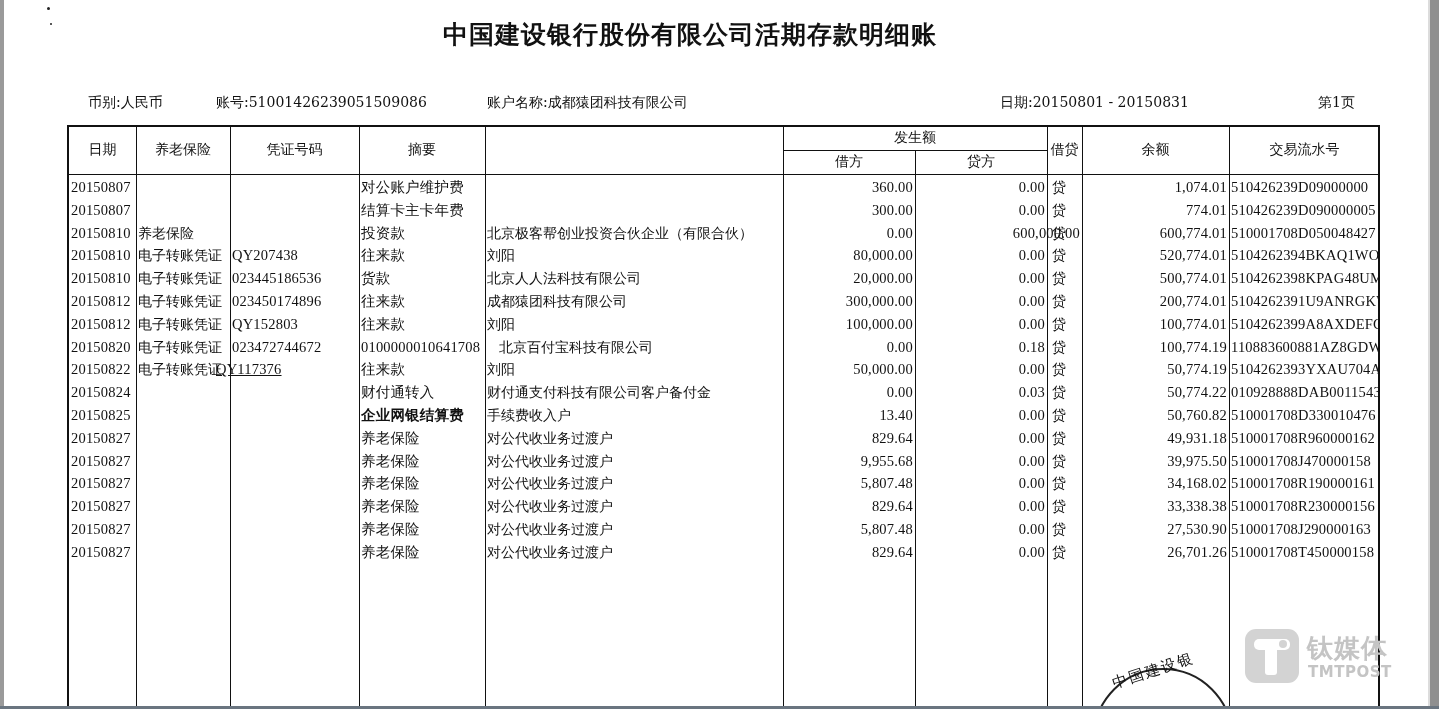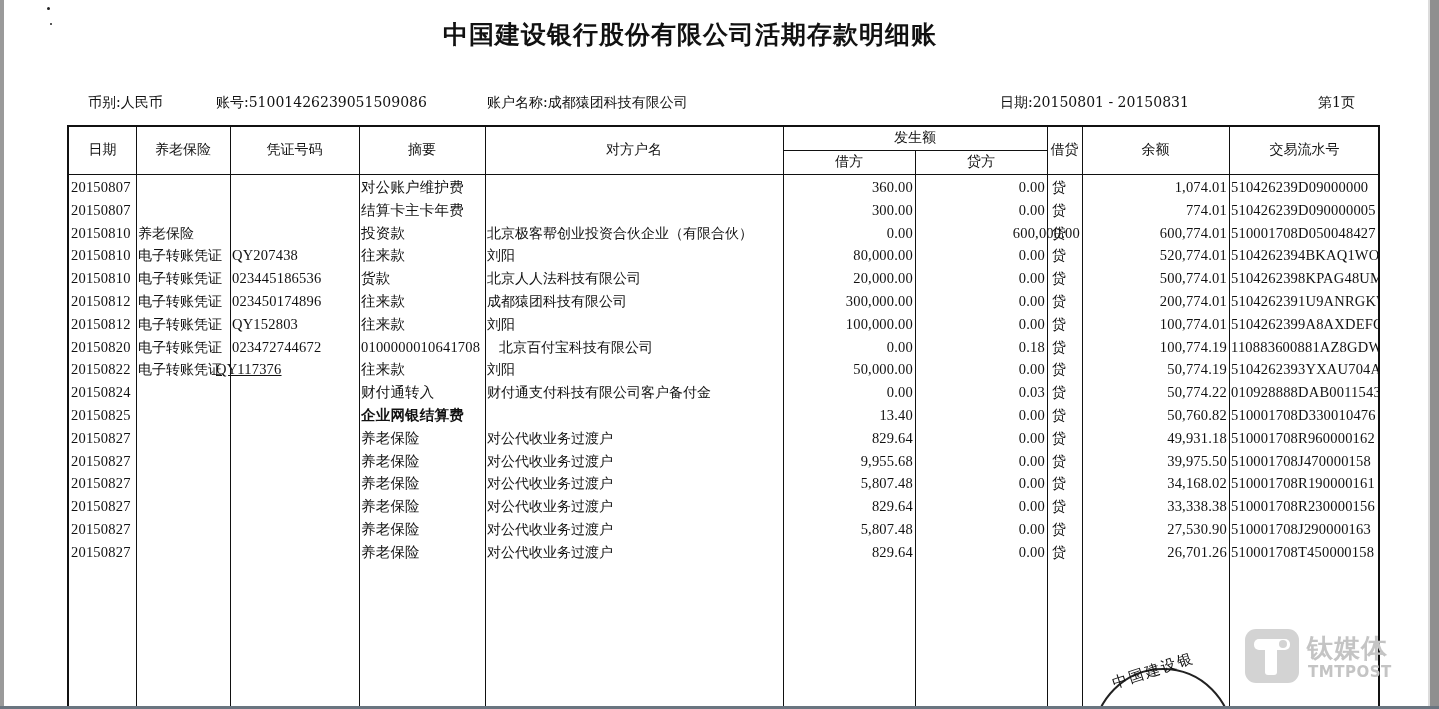--- a/index.html
+++ b/index.html
@@ -80,21 +80,20 @@
   <div class="vline" style="left:1013px;"></div>
   <div class="vline" style="left:1160px;"></div>
 
   <div class="hline" style="top:47px;"></div>
   <div class="hline" style="top:23px;left:714px;width:264px;"></div>
 
   <div class="hdr" style="left:0;width:67px;top:14px;">日期</div>
   <div class="hdr" style="left:67px;width:94px;top:14px;">养老保险</div>
   <div class="hdr" style="left:161px;width:129px;top:14px;">凭证号码</div>
   <div class="hdr" style="left:290px;width:126px;top:14px;">摘要</div>
-  <div class="hdr" style="left:416px;width:298px;top:14px;">对方户名</div>
   <div class="hdr" style="left:714px;width:264px;top:2px;">发生额</div>
   <div class="hdr" style="left:714px;width:132px;top:26px;">借方</div>
   <div class="hdr" style="left:846px;width:132px;top:26px;">贷方</div>
   <div class="hdr" style="left:978px;width:35px;top:14px;">借贷</div>
   <div class="hdr" style="left:1013px;width:147px;top:14px;">余额</div>
   <div class="hdr" style="left:1160px;width:151px;top:14px;">交易流水号</div>
 
   <div id="rows">
       <div class="row" style="top: 49px;">
         <div class="cell mono" style="left: 2px; width: 64px;">20150807</div>
@@ -214,20 +213,21 @@
         <div class="cell num mono" style="left: 848px; width: 128px;">0.03</div>
         <div class="cell " style="left: 983px; width: 28px;">贷</div>
         <div class="cell num mono" style="left: 1015px; width: 143px;">50,774.22</div>
         <div class="cell mono" style="left: 1162px; width: 149px;">010928888DAB0011543</div>
       </div>
       <div class="row" style="top: 277px;">
         <div class="cell mono" style="left: 2px; width: 64px;">20150825</div>
         <div class="cell " style="left: 69px; width: 91px;"></div>
         <div class="cell mono" style="left: 163px; width: 125px;"></div>
         <div class="cell mono" style="left: 292px; width: 123px; font-weight: bold;">企业网银结算费</div>
+        <div class="cell " style="left: 418px; width: 294px;">手续费收入户</div>
         <div class="cell num mono" style="left: 716px; width: 128px;">13.40</div>
         <div class="cell num mono" style="left: 848px; width: 128px;">0.00</div>
         <div class="cell " style="left: 983px; width: 28px;">贷</div>
         <div class="cell num mono" style="left: 1015px; width: 143px;">50,760.82</div>
         <div class="cell mono" style="left: 1162px; width: 149px;">510001708D330010476</div>
       </div>
       <div class="row" style="top: 299.8px;">
         <div class="cell mono" style="left: 2px; width: 64px;">20150827</div>
         <div class="cell " style="left: 69px; width: 91px;"></div>
         <div class="cell mono" style="left: 163px; width: 125px;"></div>

